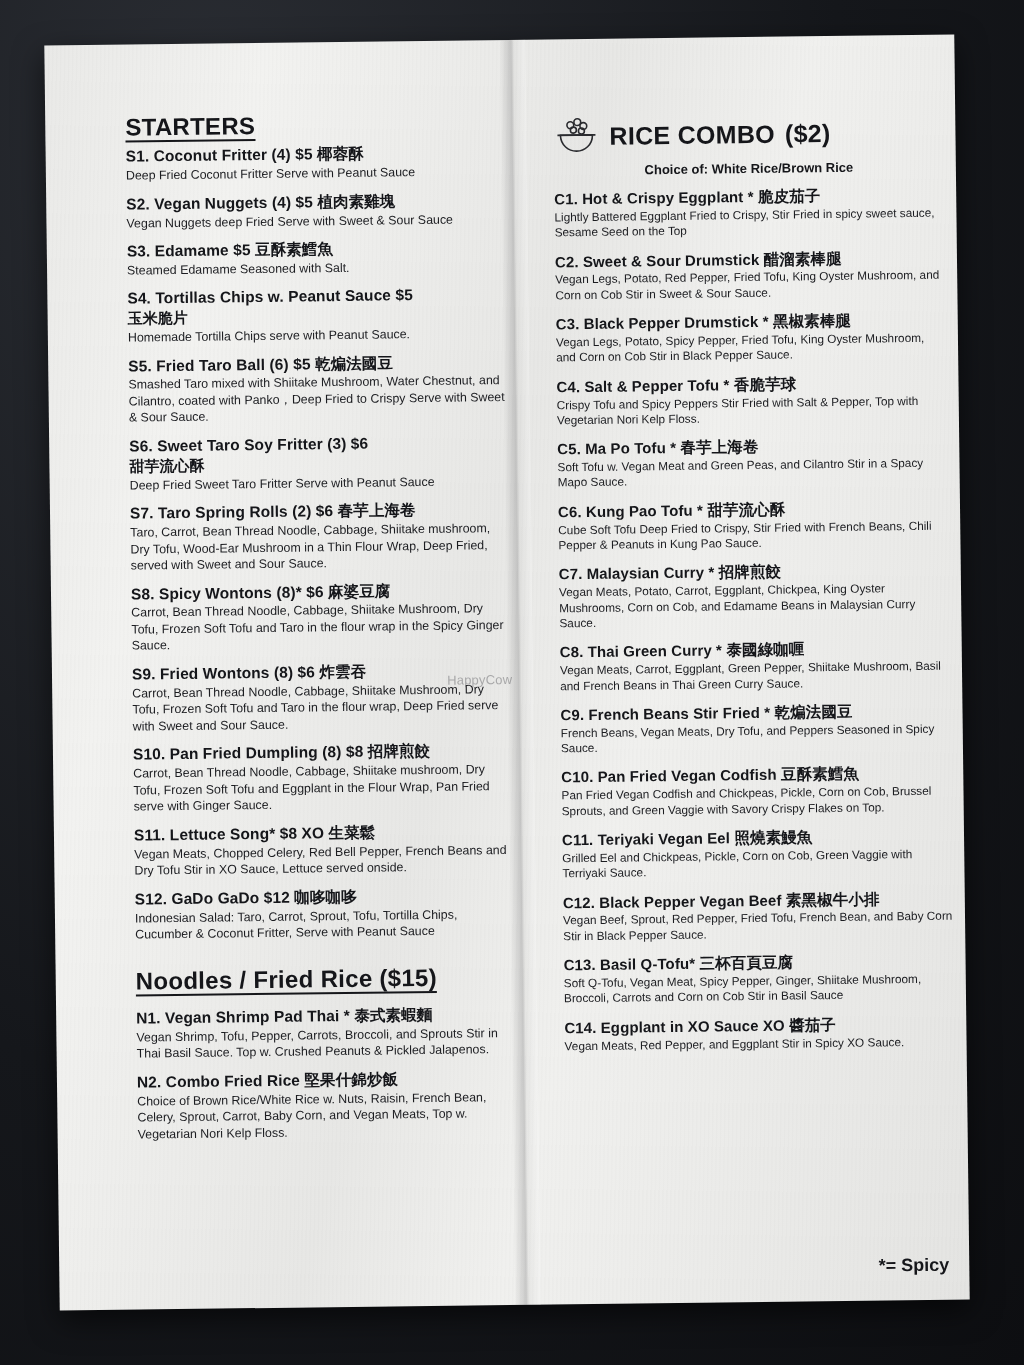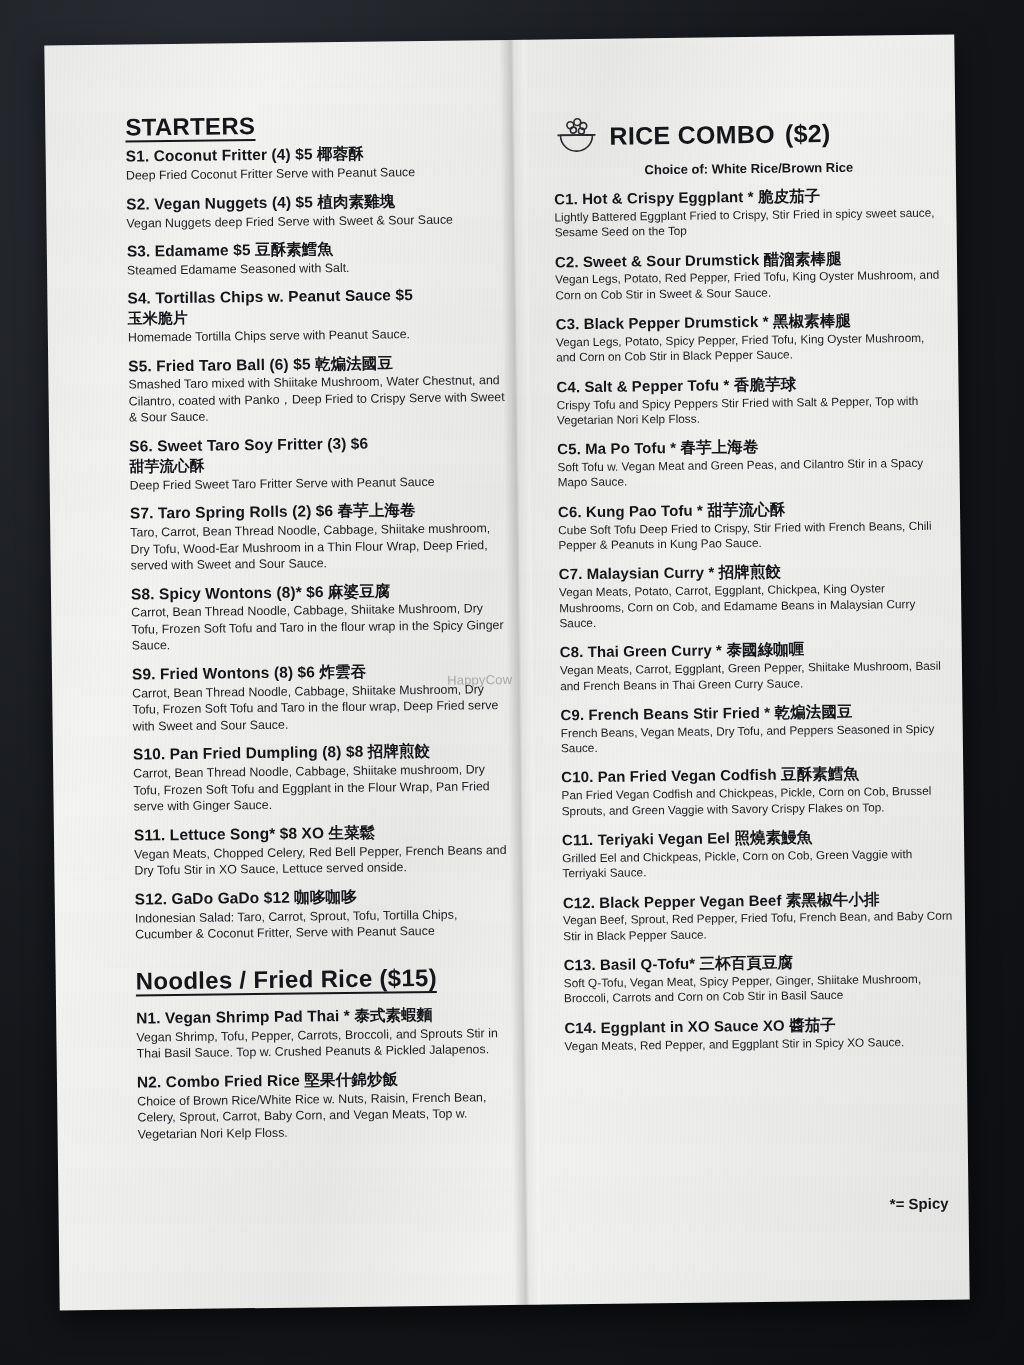--- a/index.html
+++ b/index.html
@@ -112,23 +112,23 @@
   .rice-head {
     font-weight: bold;
     font-size: 25px;
     letter-spacing: 0.3px;
   }
   .bowl-icon { flex: 0 0 auto; }
 
   .spicy-note {
     position: absolute;
     right: 8px;
-    top: 1088px;
-    font-weight: bold;
-    font-size: 15px;
+    top: 1148px;
+    font-weight: bold;
+    font-size: 18px;
   }
   .watermark {
     position: absolute;
     left: 395px;
     top: 632px;
     font-size: 13px;
     color: rgba(90,90,95,0.45);
     letter-spacing: 0.2px;
   }
 </style>

